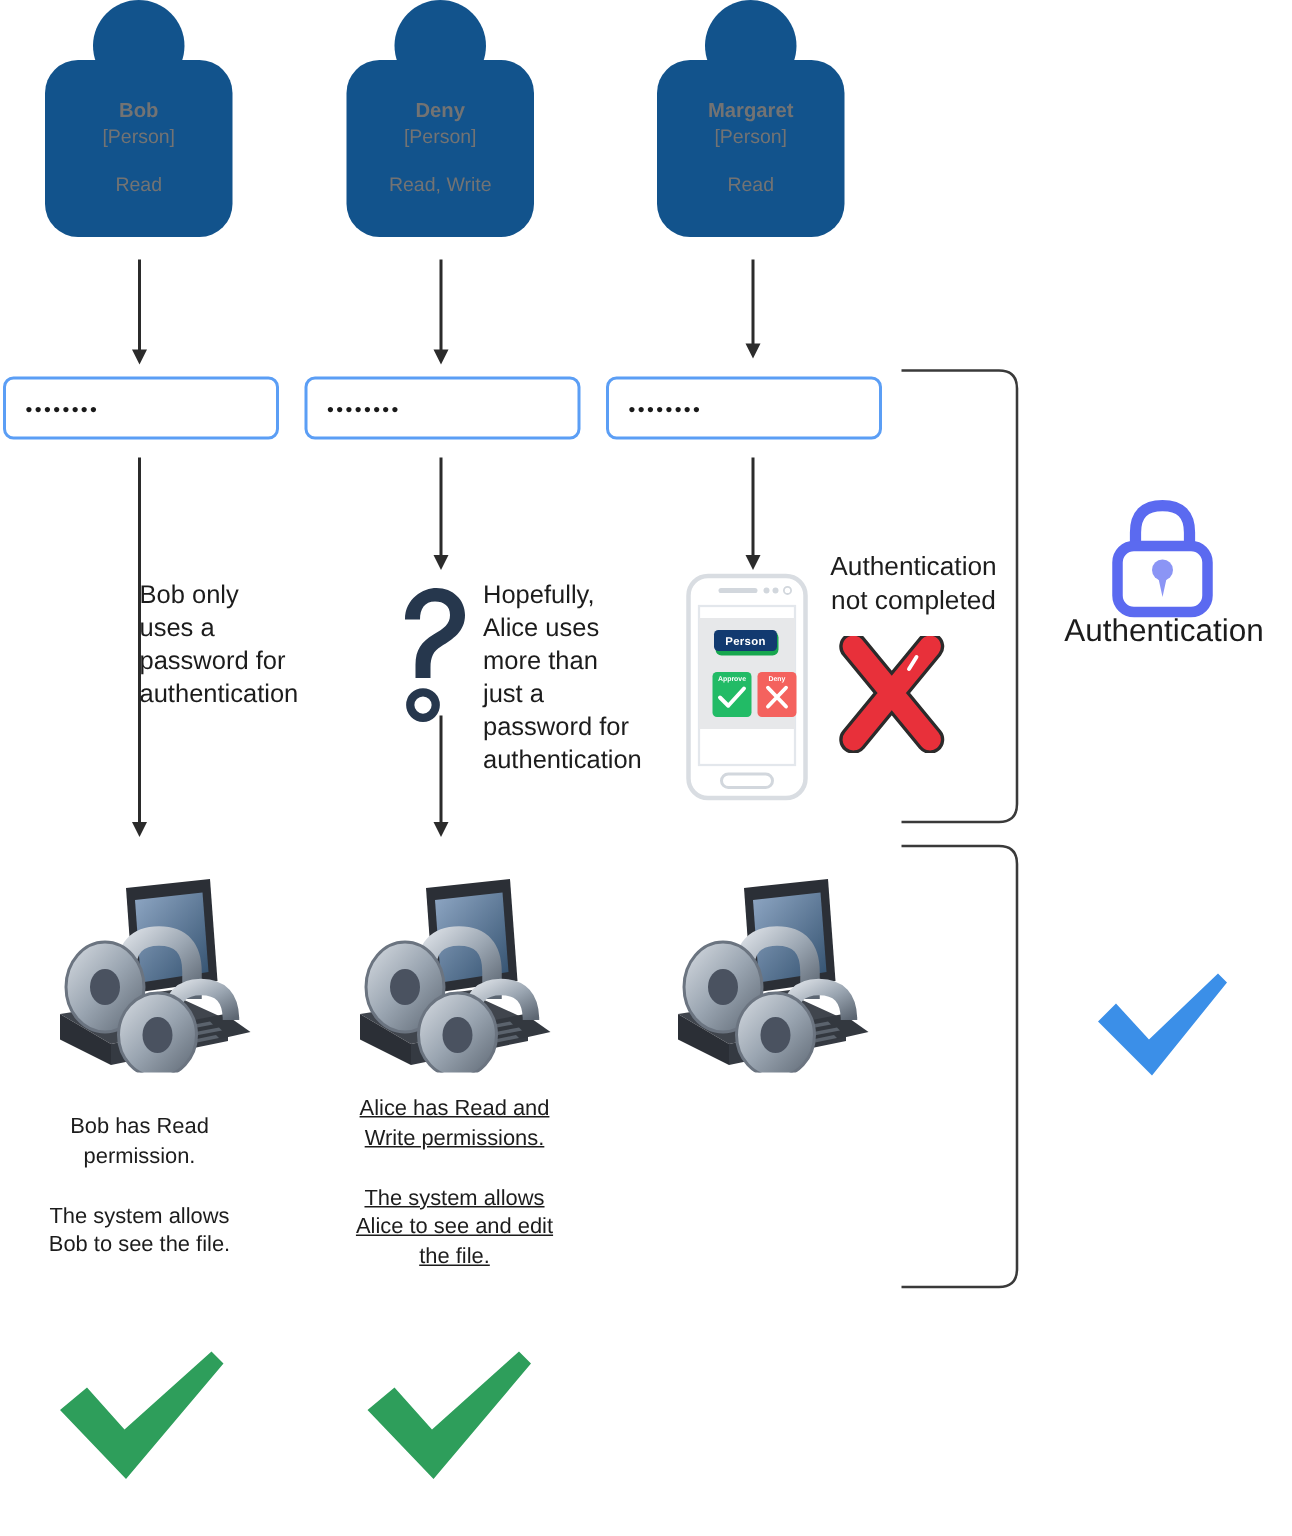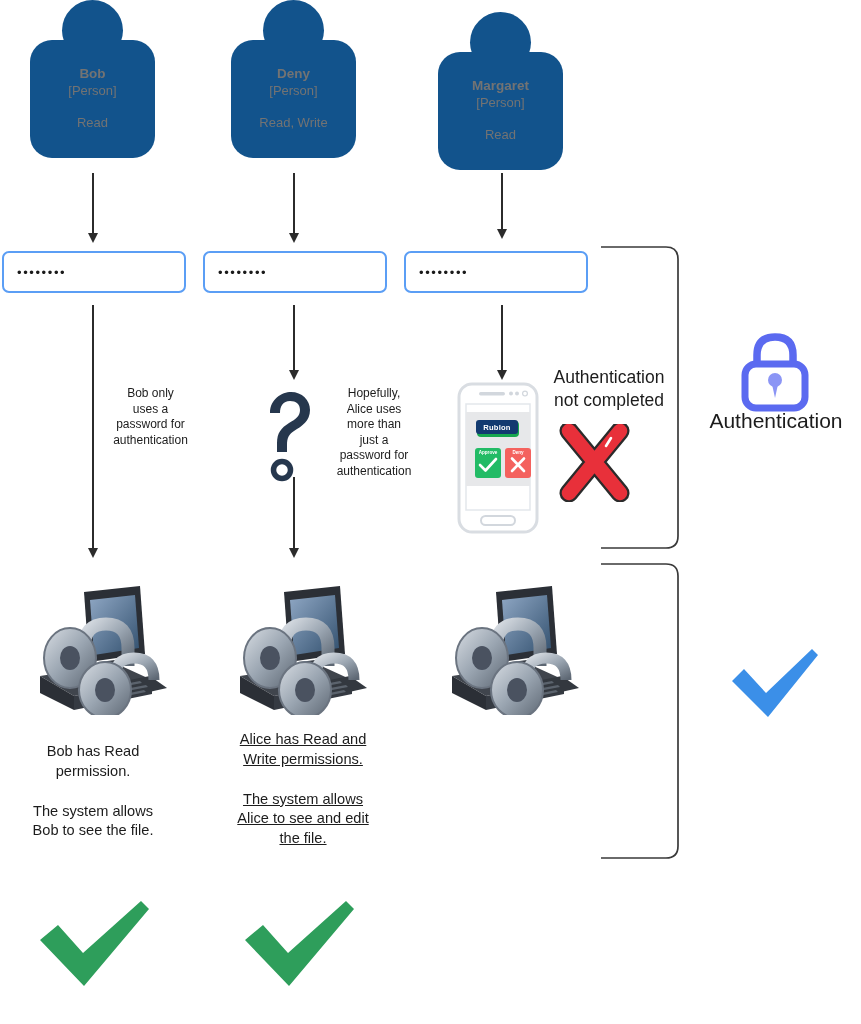--- a/index.html
+++ b/index.html
@@ -54,22 +54,22 @@
   }
   .arrow .head{
     position:absolute; left:-4.4px; width:0; height:0;
     border-left:5.4px solid transparent;
     border-right:5.4px solid transparent;
     border-top:10px solid #2b2b2b;
   }
 
   
   .note{
-    position:absolute; text-align:center; color:#1c1c1c;
-    font-size:12px; line-height:1.30; white-space:pre-line;
+    position:absolute; text-align:left; color:#1c1c1c;
+    font-size:17px; line-height:1.30; white-space:pre-line;
   }
   .caption{
     position:absolute; text-align:center; color:#1c1c1c;
     font-size:14.6px; line-height:1.36; white-space:pre-line;
   }
   .bigtext{
     position:absolute; text-align:center; color:#1c1c1c;
     font-size:17.5px; line-height:1.30; white-space:pre-line;
   }
   .sidelabel{
@@ -98,21 +98,21 @@
   <div class="person" style="left:231px;top:0;">
     <div class="head"></div>
     <div class="body"></div>
     <div class="ptext">
       <div class="pname">Deny</div>
       <div class="ptype">[Person]</div>
       <div class="pperm">Read, Write</div>
     </div>
   </div>
 
-  <div class="person" style="left:438px;top:12px;text-decoration:underline;">
+  <div class="person" style="left:438px;top:0;text-decoration:underline;">
     <div class="head"></div>
     <div class="body"></div>
     <div class="ptext">
       <div class="pname">Margaret</div>
       <div class="ptype">[Person]</div>
       <div class="pperm">Read</div>
     </div>
   </div>
 
   <div class="arrow" style="left:92px;top:173px;">
@@ -186,21 +186,21 @@
       <circle cx="54" cy="11.6" r="2" fill="#d2d7dd"></circle>
       <circle cx="60" cy="11.6" r="2" fill="#d2d7dd"></circle>
       <circle cx="68" cy="11.6" r="2.4" fill="none" stroke="#d2d7dd" stroke-width="1.2"></circle>
       <rect x="24" y="134" width="34" height="9" rx="4.5" fill="#ffffff" stroke="#d2d7dd" stroke-width="2"></rect>
     </svg>
     
     <div class="abs" style="left:9px;top:30px;width:64px;height:74px;background:#e7e8ea;"></div>
     
     <div class="abs" style="left:20px;top:39px;width:42px;height:16px;border-radius:4px;background:#17a74f;"></div>
     <div class="abs" style="left:19px;top:38px;width:42px;height:14px;border-radius:3px;background:#123a70;display:flex;align-items:center;justify-content:center;">
-      <span style="color:#ffffff;font-size:7.6px;font-weight:bold;letter-spacing:0.2px;">Rublon</span>
+      <span style="color:#ffffff;font-size:7.6px;font-weight:bold;letter-spacing:0.2px;">Person</span>
     </div>
     
     <div class="abs" style="left:18px;top:66px;width:26px;height:30px;border-radius:3px;background:#22bb66;">
       <div style="color:#ffffff;font-size:4.6px;font-weight:bold;text-align:center;margin-top:2px;">Approve</div>
       <svg width="26" height="20" viewBox="0 0 26 20" style="display:block;">
         <path d="M5 10 L10.5 15.5 L21 4" fill="none" stroke="#ffffff" stroke-width="2.6" stroke-linecap="round" stroke-linejoin="round"></path>
       </svg>
     </div>
     
     <div class="abs" style="left:48px;top:66px;width:26px;height:30px;border-radius:3px;background:#f4625e;">

